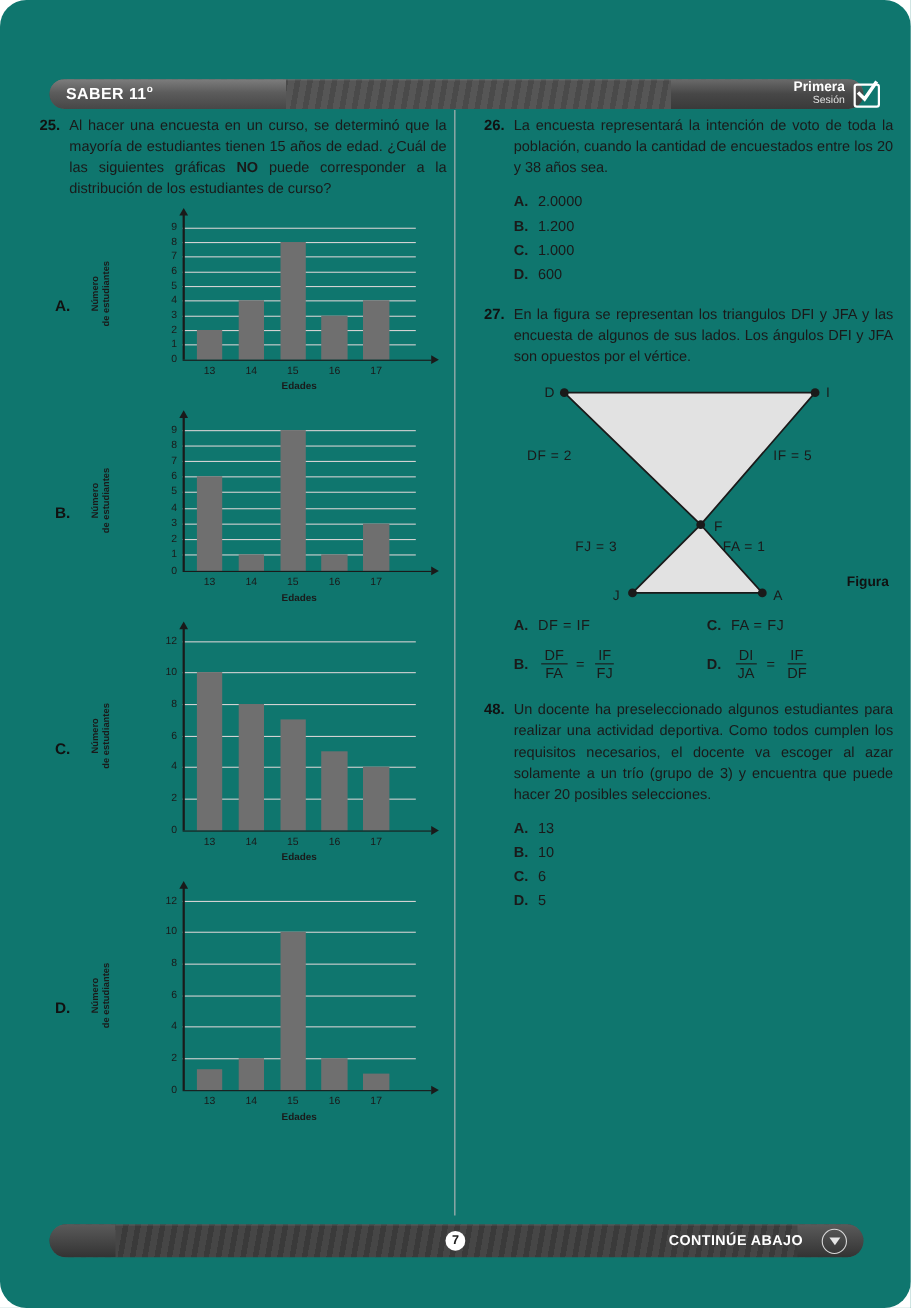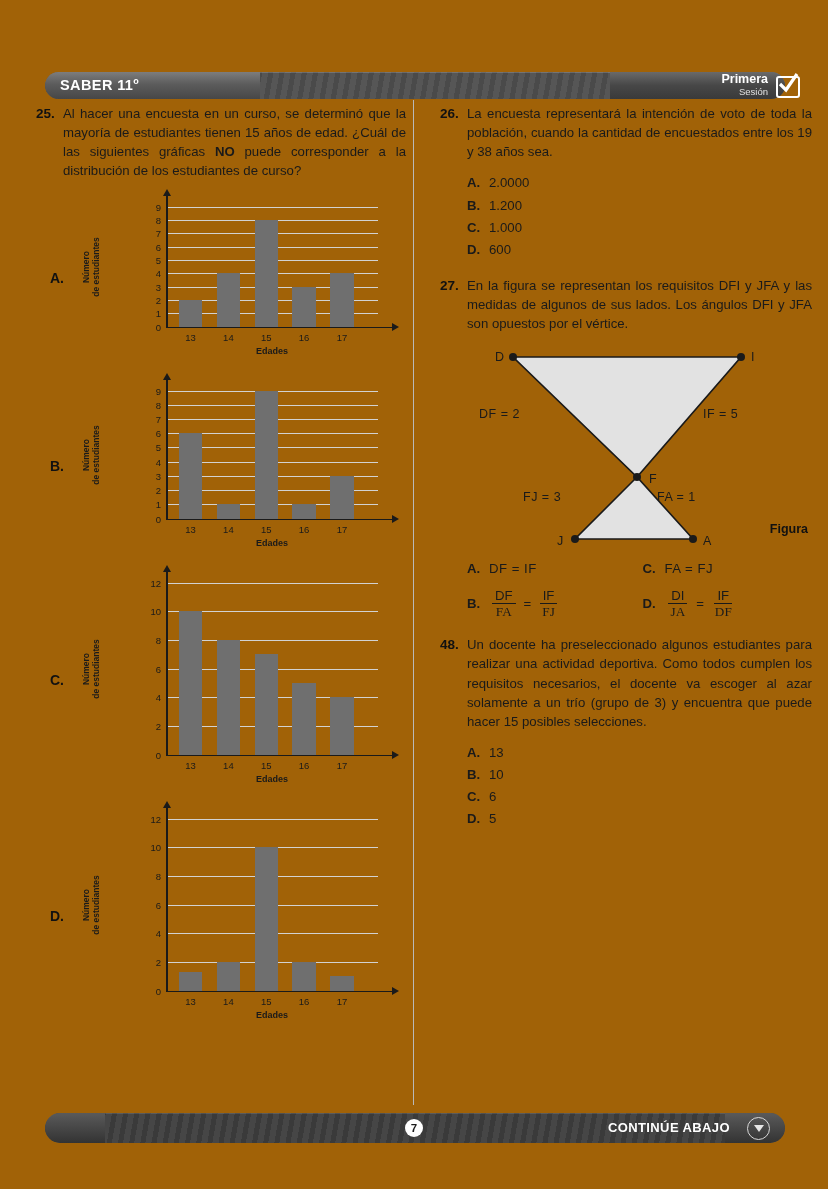--- a/index.html
+++ b/index.html
@@ -1,21 +1,21 @@
 <!DOCTYPE html>
 <html><head>
 <meta charset="utf-8">
 <style>
   html,body{margin:0;padding:0;}
   body{
     width:828px;height:1189px;background:#ffffff;
     font-family:"Liberation Sans", sans-serif;
     color:#1a1a1a;position:relative;overflow:hidden;
   }
-  .page{position:absolute;inset:0;background:#a16207;}
+  .page{position:absolute;inset:0;background:#0f766e;border-radius:24px;}
 
   
   .header-bar{
     position:absolute;left:45px;top:72px;width:740px;height:27px;
     border-radius:14px;
     background:repeating-linear-gradient(100deg,#4a4a4a 0px,#4a4a4a 5px,#565656 5px,#565656 11px);
     box-shadow:inset 0 1px 0 rgba(255,255,255,.18);
     overflow:hidden;
   }
   .header-bar::before{
@@ -62,21 +62,21 @@
   .opt{display:flex;align-items:baseline;margin-bottom:3px;font-size:13.2px;}
   .opt-letter{font-weight:bold;min-width:22px;flex:0 0 auto;}
   .opt-text{flex:1 1 auto;}
 
   
   .opts-2col{margin-top:9px;display:grid;grid-template-columns:1fr 1fr;row-gap:10px;column-gap:6px;}
   .opt-frac{display:flex;align-items:center;font-size:13.2px;}
   .opt-frac .opt-letter{align-self:center;}
   .frac{display:inline-flex;flex-direction:column;align-items:center;line-height:1.05;margin:0 3px;}
   .frac .num{border-bottom:1.4px solid #1a1a1a;padding:0 3px 1px 3px;}
-  .frac .den{padding:1px 3px 0 3px;font-family:Liberation Serif, serif;}
+  .frac .den{padding:1px 3px 0 3px;}
   .eqs{margin:0 5px;}
   .mono-sp{letter-spacing:.5px;}
 
   
   .chart-row{position:relative;display:flex;align-items:center;}
   .chart-label{
     font-size:14px;font-weight:bold;color:#111;width:42px;flex:0 0 auto;text-align:center;
   }
   .chart-box{position:relative;flex:1 1 auto;}
   .ylab{
@@ -354,21 +354,21 @@
           </div>
         </div>
       </div>
   </div>
 
   <div class="col-right">
 
     <div class="q">
       <div class="q-num">26.</div>
       <div class="q-body">
-        <p>La encuesta representará la intención de voto de toda la población, cuando la cantidad de encuestados entre los 19 y 38 años sea.</p>
+        <p>La encuesta representará la intención de voto de toda la población, cuando la cantidad de encuestados entre los 20 y 38 años sea.</p>
         <div class="opts">
           <div class="opt">
             <span class="opt-letter">A.</span>
             <span class="opt-text">2.0000</span>
           </div>
           <div class="opt">
             <span class="opt-letter">B.</span>
             <span class="opt-text">1.200</span>
           </div>
           <div class="opt">
@@ -379,21 +379,21 @@
             <span class="opt-letter">D.</span>
             <span class="opt-text">600</span>
           </div>
         </div>
       </div>
     </div>
 
     <div class="q" style="margin-top:14px;">
       <div class="q-num">27.</div>
       <div class="q-body">
-        <p>En la figura se representan los requisitos DFI y JFA y las medidas de algunos de sus lados. Los ángulos DFI y JFA son opuestos por el vértice.</p>
+        <p>En la figura se representan los triangulos DFI y JFA y las encuesta de algunos de sus lados. Los ángulos DFI y JFA son opuestos por el vértice.</p>
 
         <div class="figure-wrap">
           <svg width="330" height="205" viewBox="0 0 330 205" style="position:absolute;left:0;top:0;">
             <polygon points="46,12 274,12 170,132" fill="#e2e2e2" stroke="#1a1a1a" stroke-width="1.6"></polygon>
             <polygon points="170,132 108,194 226,194" fill="#e2e2e2" stroke="#1a1a1a" stroke-width="1.6"></polygon>
             <circle cx="46" cy="12" r="4" fill="#1a1a1a"></circle>
             <circle cx="274" cy="12" r="4" fill="#1a1a1a"></circle>
             <circle cx="170" cy="132" r="4" fill="#1a1a1a"></circle>
             <circle cx="108" cy="194" r="4" fill="#1a1a1a"></circle>
             <circle cx="226" cy="194" r="4" fill="#1a1a1a"></circle>
@@ -445,21 +445,21 @@
               <span class="den">DF</span>
             </span>
           </div>
         </div>
       </div>
     </div>
 
     <div class="q" style="margin-top:16px;">
       <div class="q-num">48.</div>
       <div class="q-body">
-        <p>Un docente ha preseleccionado algunos estudiantes para realizar una actividad deportiva. Como todos  cumplen los requisitos necesarios, el docente va escoger al azar solamente a un trío (grupo de 3) y encuentra que puede hacer 15 posibles selecciones.</p>
+        <p>Un docente ha preseleccionado algunos estudiantes para realizar una actividad deportiva. Como todos  cumplen los requisitos necesarios, el docente va escoger al azar solamente a un trío (grupo de 3) y encuentra que puede hacer 20 posibles selecciones.</p>
         <div class="opts">
           <div class="opt">
             <span class="opt-letter">A.</span>
             <span class="opt-text">13</span>
           </div>
           <div class="opt">
             <span class="opt-letter">B.</span>
             <span class="opt-text">10</span>
           </div>
           <div class="opt">

